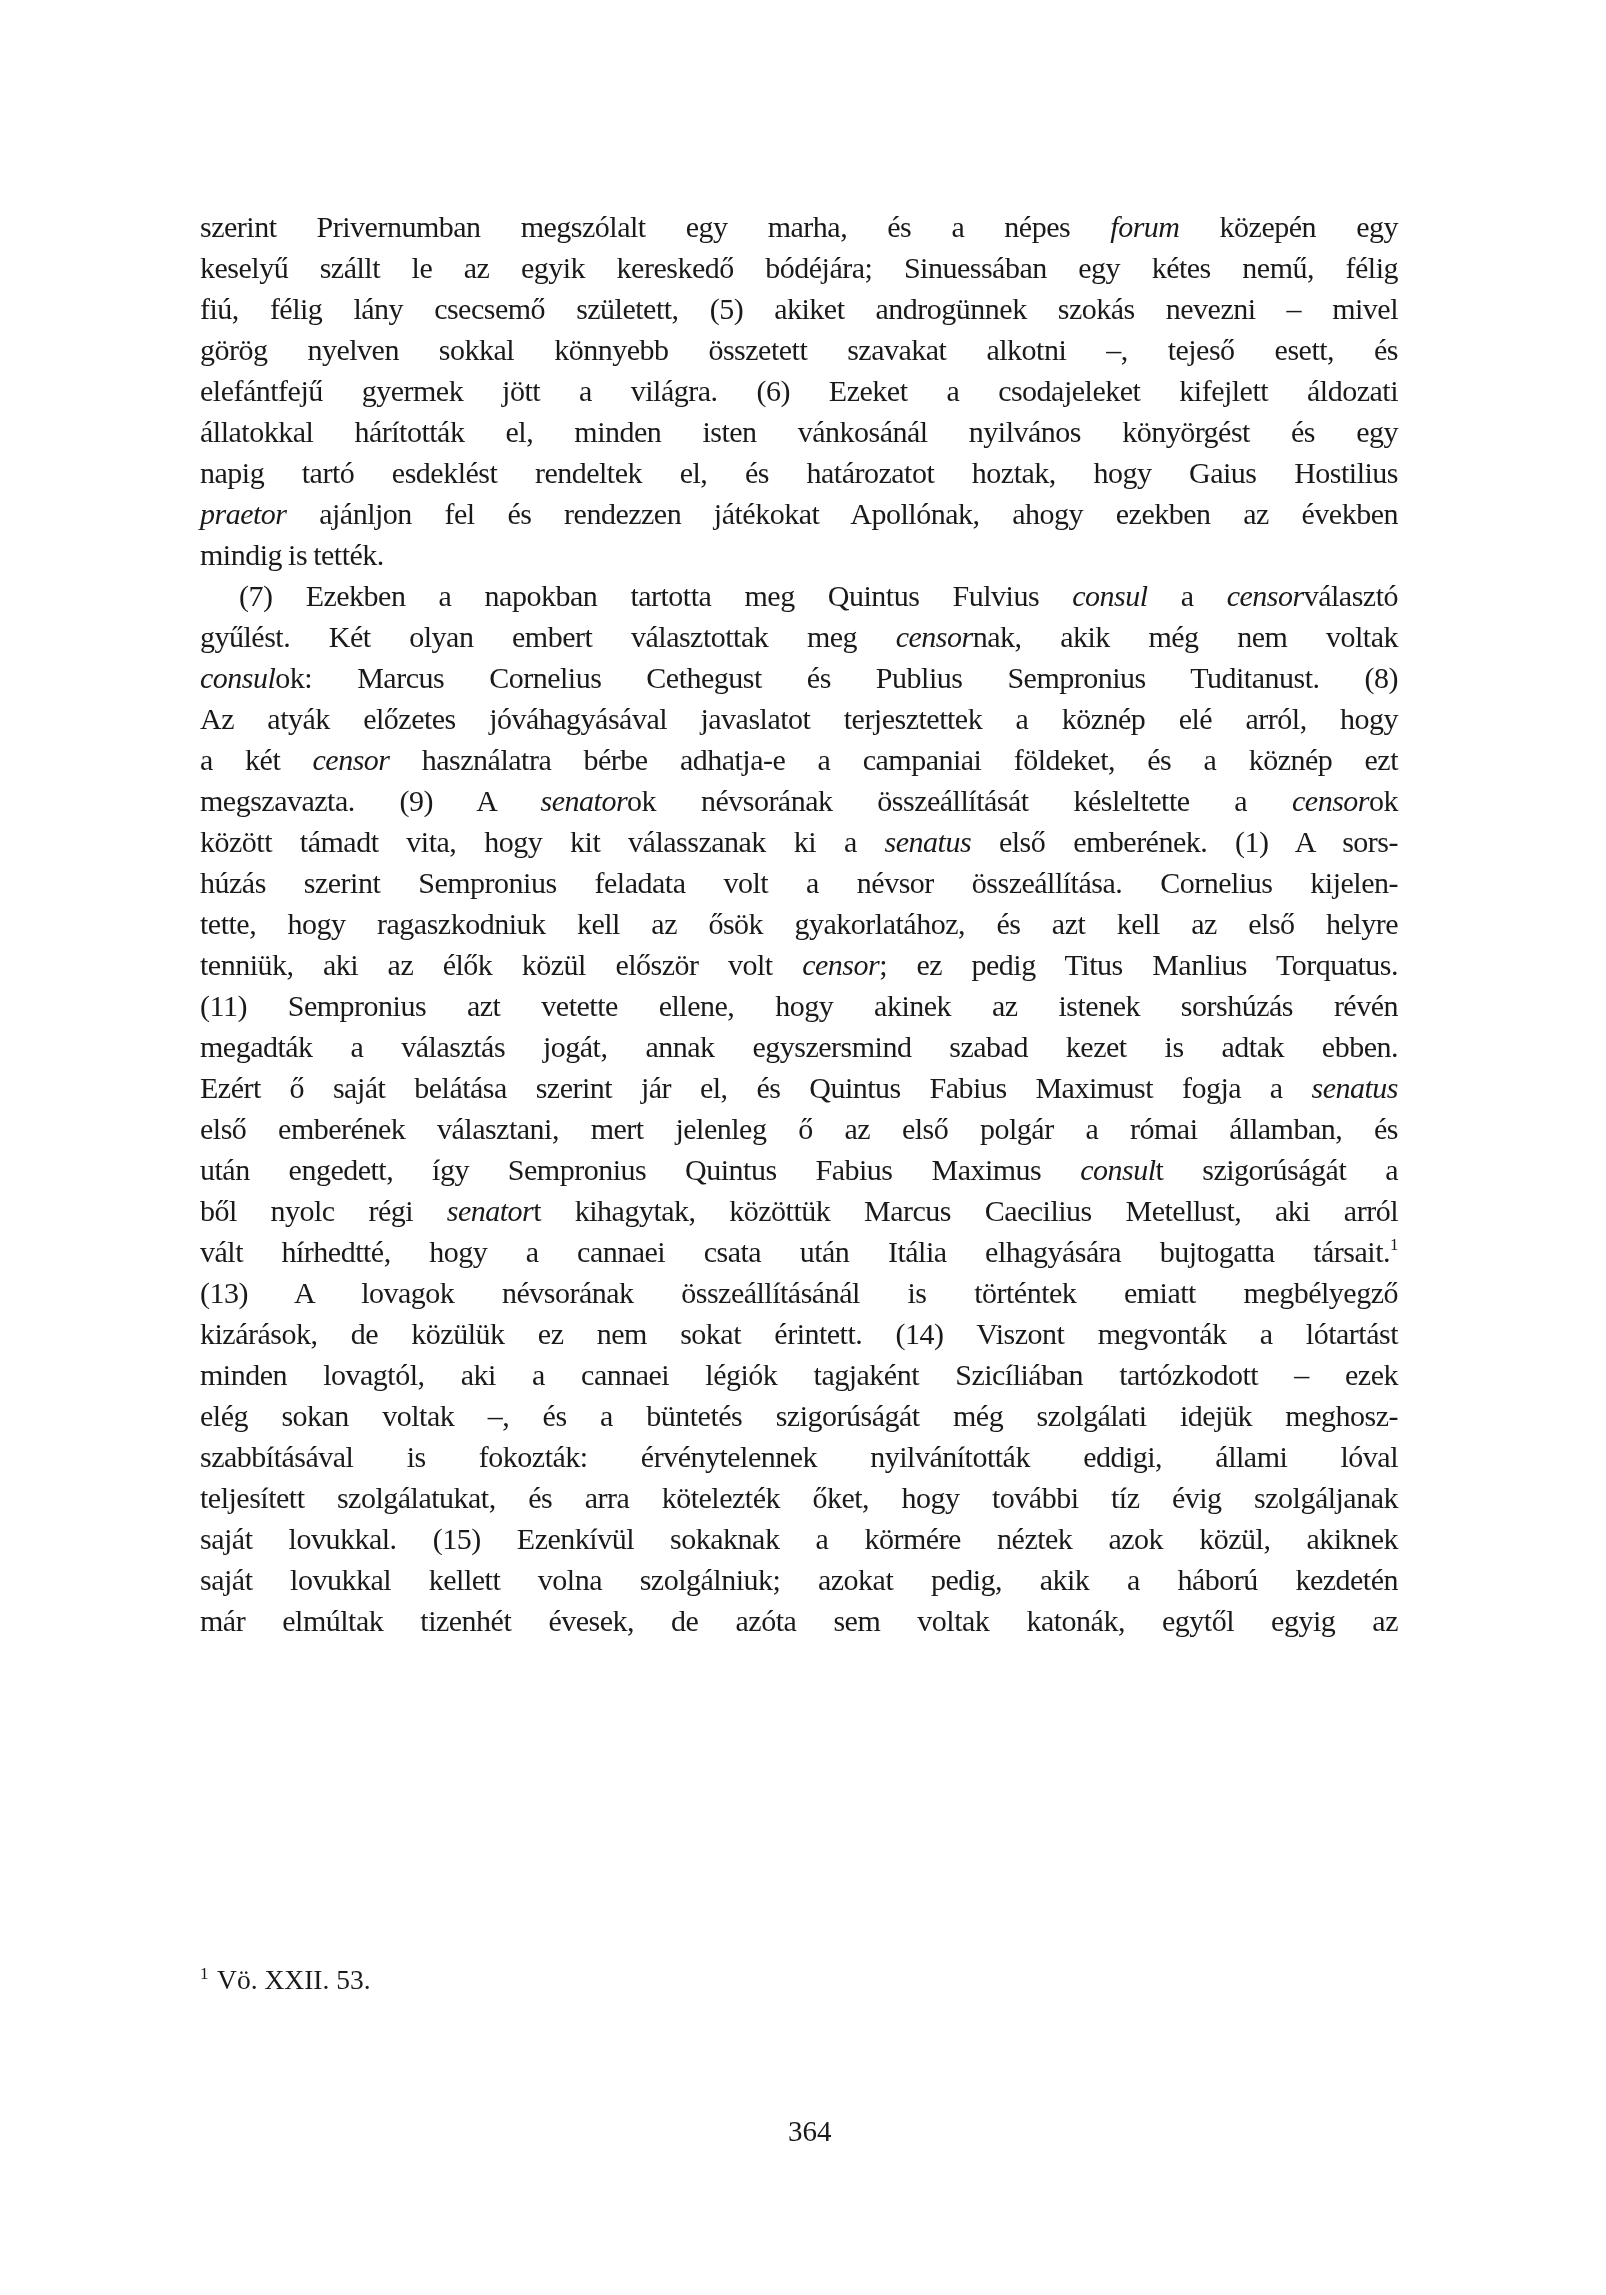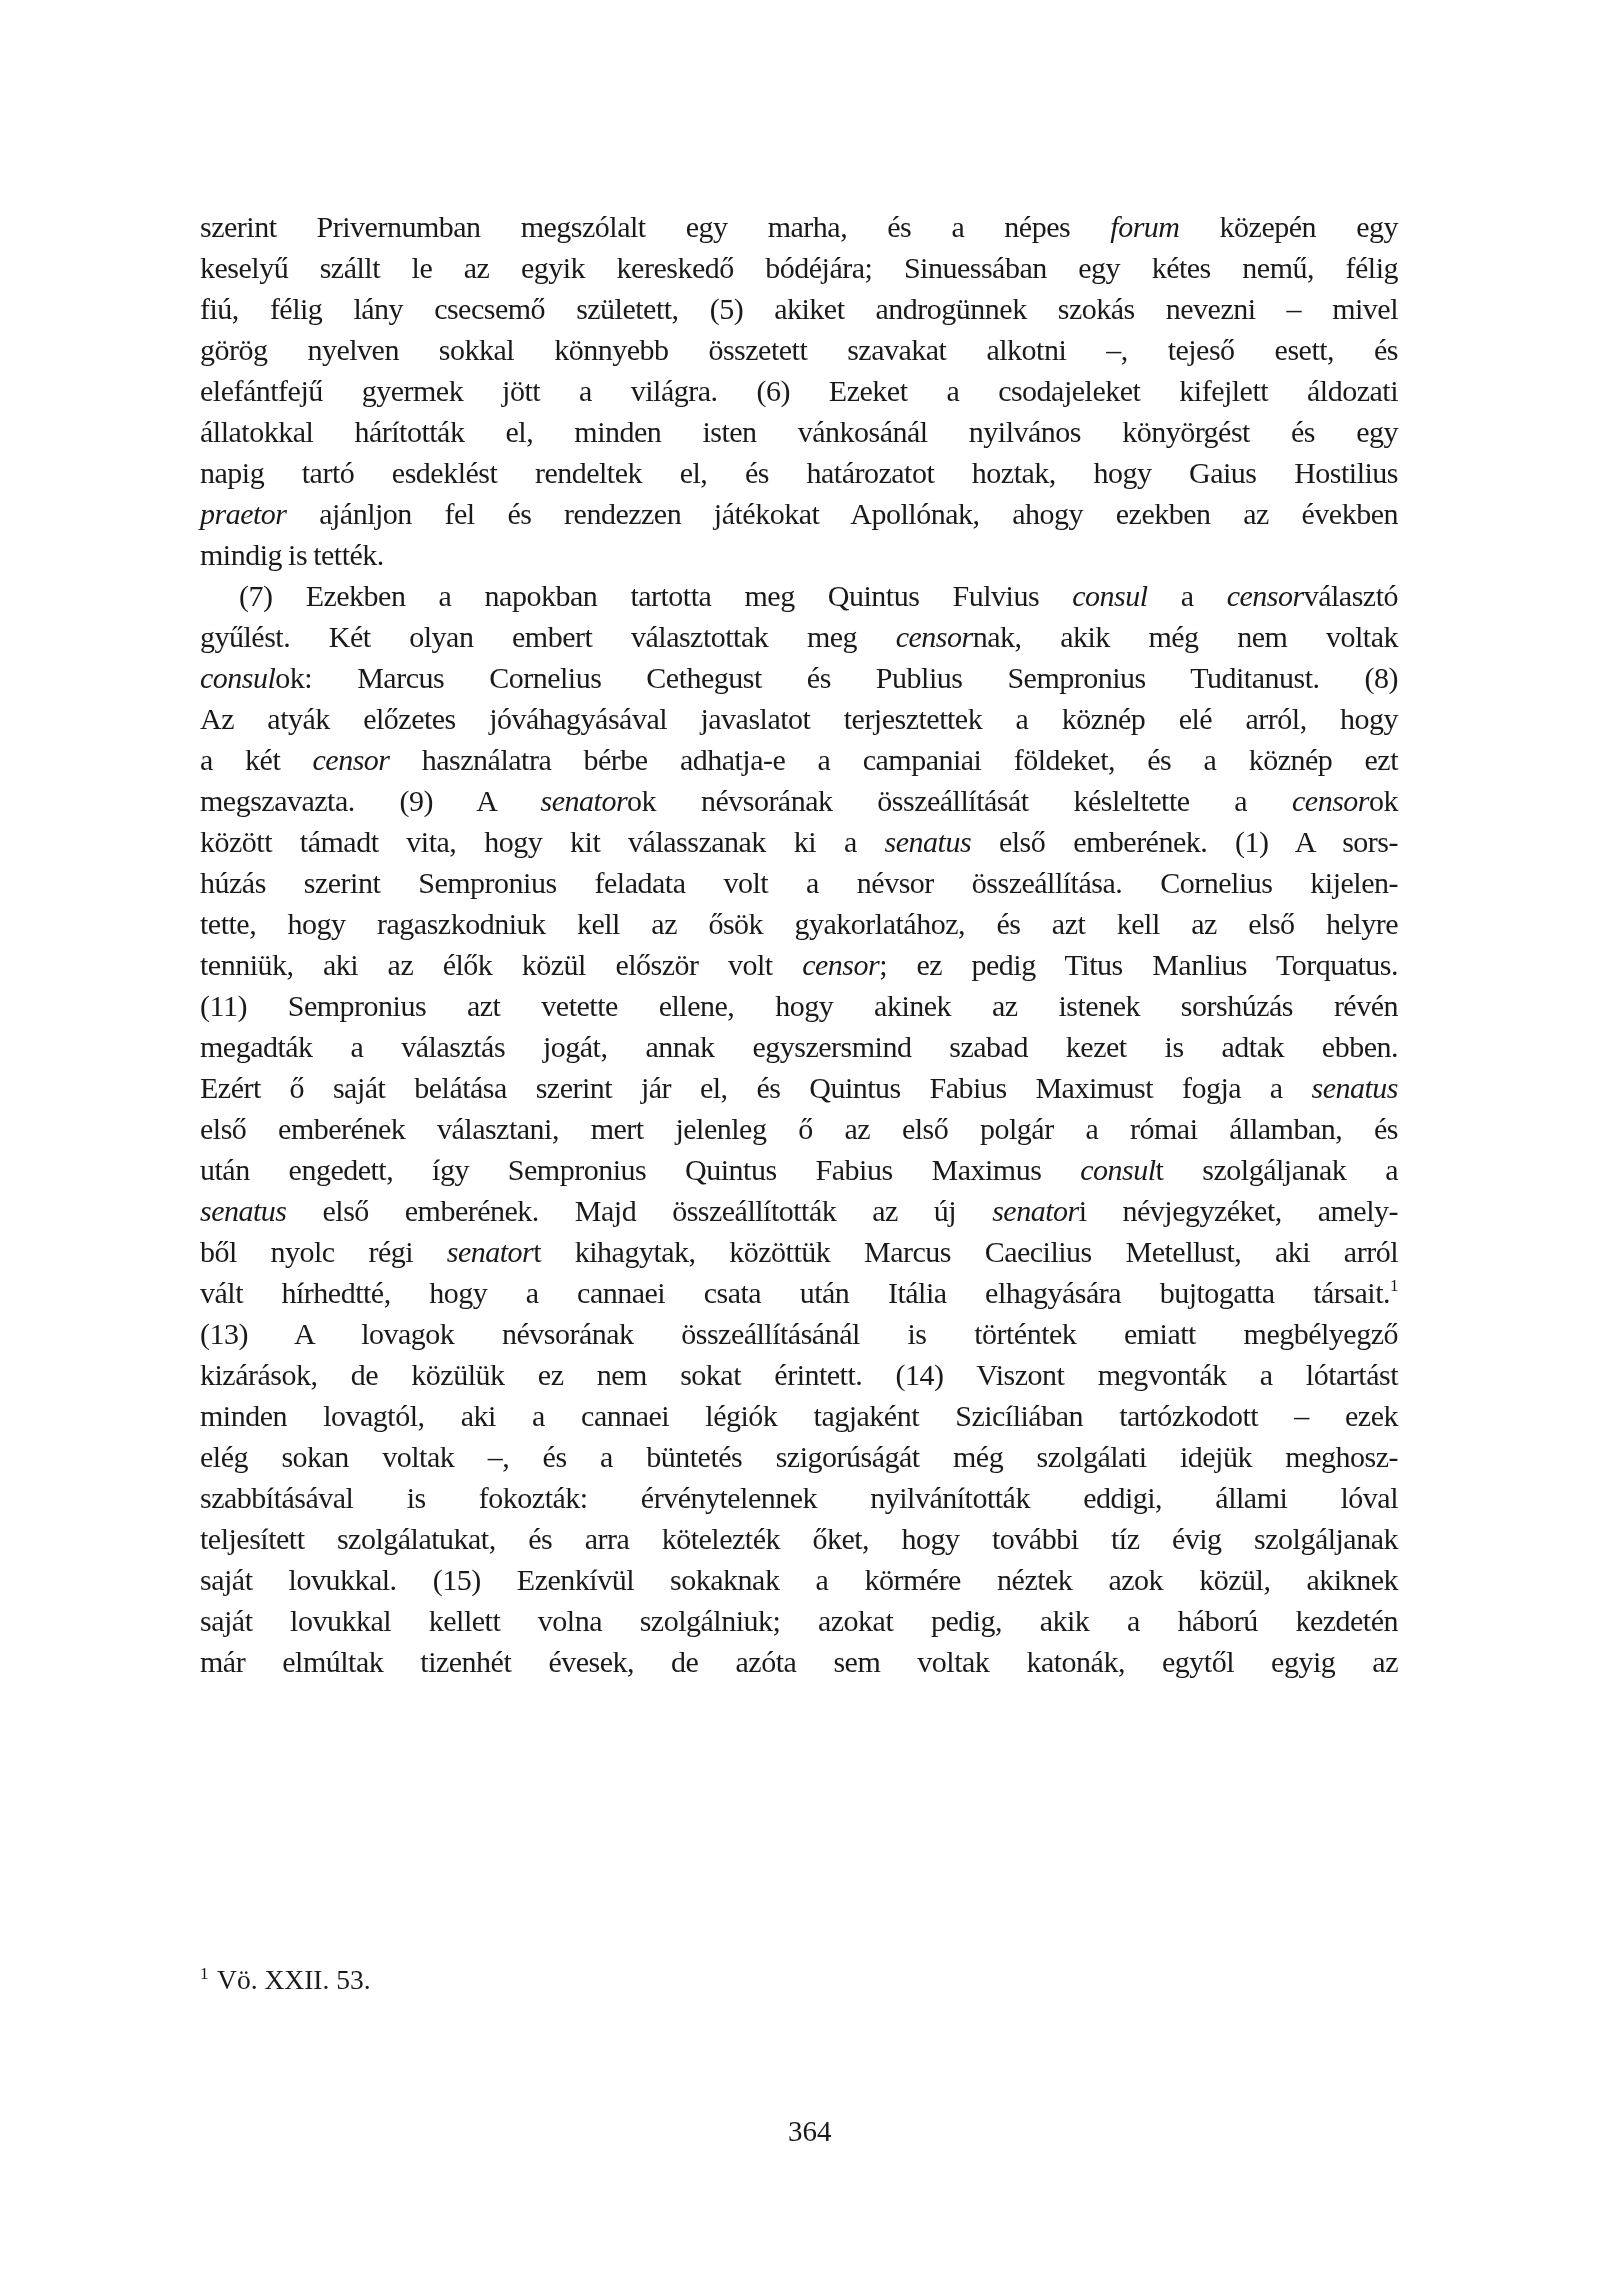--- a/index.html
+++ b/index.html
@@ -104,22 +104,21 @@
         <div class="line"><span>a két </span><span class="it">censor</span><span> használatra bérbe adhatja-e a campaniai földeket, és a köznép ezt</span></div>
         <div class="line"><span>megszavazta. (9) A </span><span class="it">senator</span><span>ok névsorának összeállítását késleltette a </span><span class="it">censor</span><span>ok</span></div>
         <div class="line"><span>között támadt vita, hogy kit válasszanak ki a </span><span class="it">senatus</span><span> első emberének. (1) A sors-</span></div>
         <div class="line"><span>húzás szerint Sempronius feladata volt a névsor összeállítása. Cornelius kijelen-</span></div>
         <div class="line"><span>tette, hogy ragaszkodniuk kell az ősök gyakorlatához, és azt kell az első helyre</span></div>
         <div class="line"><span>tenniük, aki az élők közül először volt </span><span class="it">censor</span><span>; ez pedig Titus Manlius Torquatus.</span></div>
         <div class="line"><span>(11) Sempronius azt vetette ellene, hogy akinek az istenek sorshúzás révén</span></div>
         <div class="line"><span>megadták a választás jogát, annak egyszersmind szabad kezet is adtak ebben.</span></div>
         <div class="line"><span>Ezért ő saját belátása szerint jár el, és Quintus Fabius Maximust fogja a </span><span class="it">senatus</span></div>
         <div class="line"><span>első emberének választani, mert jelenleg ő az első polgár a római államban, és</span></div>
-        <div class="line"><span>után engedett, így Sempronius Quintus Fabius Maximus </span><span class="it">consul</span><span>t szolgáljanak a</span></div>
-        <div class="line"><span class="it">senatus</span><span> első emberének. Majd összeállították az új </span><span class="it">senator</span><span>i névjegyzéket, amely-</span></div>
+        <div class="line"><span>után engedett, így Sempronius Quintus Fabius Maximus </span><span class="it">consul</span><span>t szigorúságát a</span></div>
         <div class="line"><span>ből nyolc régi </span><span class="it">senator</span><span>t kihagytak, közöttük Marcus Caecilius Metellust, aki arról</span></div>
         <div class="line"><span>vált hírhedtté, hogy a cannaei csata után Itália elhagyására bujtogatta társait.</span><sup>1</sup></div>
         <div class="line"><span>(13) A lovagok névsorának összeállításánál is történtek emiatt megbélyegző</span></div>
         <div class="line"><span>kizárások, de közülük ez nem sokat érintett. (14) Viszont megvonták a lótartást</span></div>
         <div class="line"><span>minden lovagtól, aki a cannaei légiók tagjaként Szicíliában tartózkodott – ezek</span></div>
         <div class="line"><span>elég sokan voltak –, és a büntetés szigorúságát még szolgálati idejük meghosz-</span></div>
         <div class="line"><span>szabbításával is fokozták: érvénytelennek nyilvánították eddigi, állami lóval</span></div>
         <div class="line"><span>teljesített szolgálatukat, és arra kötelezték őket, hogy további tíz évig szolgáljanak</span></div>
         <div class="line"><span>saját lovukkal. (15) Ezenkívül sokaknak a körmére néztek azok közül, akiknek</span></div>
         <div class="line"><span>saját lovukkal kellett volna szolgálniuk; azokat pedig, akik a háború kezdetén</span></div>

